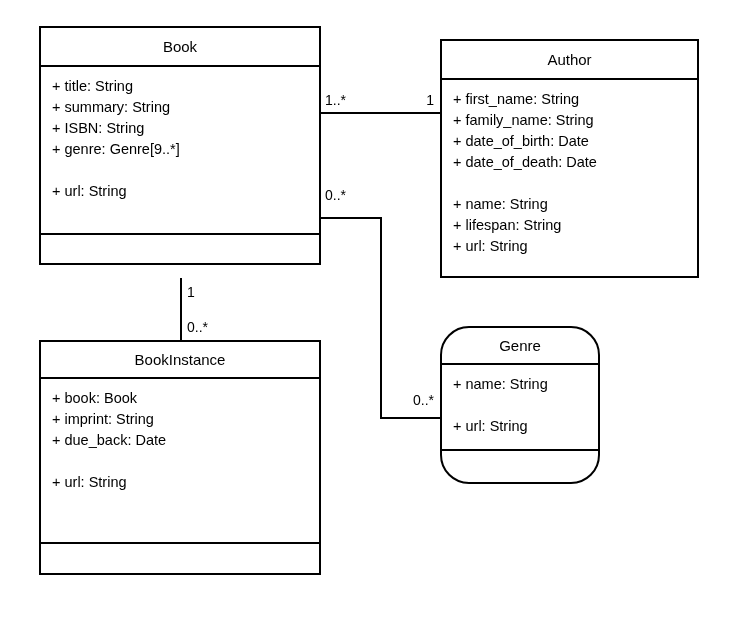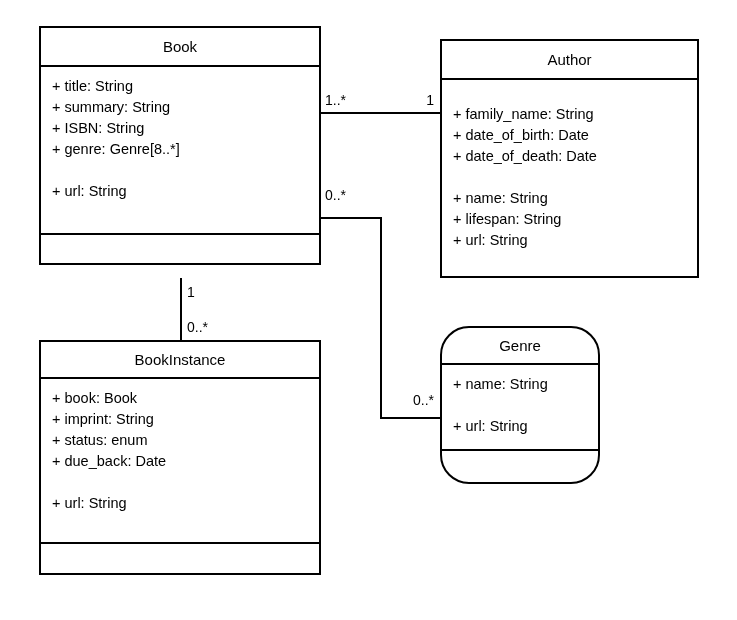--- a/index.html
+++ b/index.html
@@ -92,50 +92,50 @@
   </svg>
 
   <div class="uml-class" style="left:39px; top:26px; width:282px; height:239px;">
     <div class="class-title" style="height:39px;">
       <span>Book</span>
     </div>
     <div class="class-attributes">
       <div class="attr-line">+ title: String</div>
       <div class="attr-line">+ summary: String</div>
       <div class="attr-line">+ ISBN: String</div>
-      <div class="attr-line">+ genre: Genre[8..*]</div>
+      <div class="attr-line">+ genre: Genre[9..*]</div>
       <div class="attr-line spacer"></div>
       <div class="attr-line">+ url: String</div>
     </div>
     <div class="class-operations" style="height:28px;"></div>
   </div>
 
-  <div class="uml-class" style="left:440px; top:39px; width:259px; height:239px;gap:15px;">
+  <div class="uml-class" style="left:440px; top:39px; width:259px; height:239px;">
     <div class="class-title" style="height:39px;">
       <span>Author</span>
     </div>
     <div class="class-attributes no-border">
+      <div class="attr-line">+ first_name: String</div>
       <div class="attr-line">+ family_name: String</div>
       <div class="attr-line">+ date_of_birth: Date</div>
       <div class="attr-line">+ date_of_death: Date</div>
       <div class="attr-line spacer"></div>
       <div class="attr-line">+ name: String</div>
       <div class="attr-line">+ lifespan: String</div>
       <div class="attr-line">+ url: String</div>
     </div>
   </div>
 
   <div class="uml-class" style="left:39px; top:340px; width:282px; height:235px;">
     <div class="class-title" style="height:37px;">
       <span>BookInstance</span>
     </div>
     <div class="class-attributes">
       <div class="attr-line">+ book: Book</div>
       <div class="attr-line">+ imprint: String</div>
-      <div class="attr-line">+ status: enum</div>
       <div class="attr-line">+ due_back: Date</div>
       <div class="attr-line spacer"></div>
       <div class="attr-line">+ url: String</div>
     </div>
     <div class="class-operations" style="height:29px;"></div>
   </div>
 
   <div class="uml-class" style="left:440px; top:326px; width:160px; height:158px;border-radius:29px;">
     <div class="class-title" style="height:37px;">
       <span>Genre</span>

